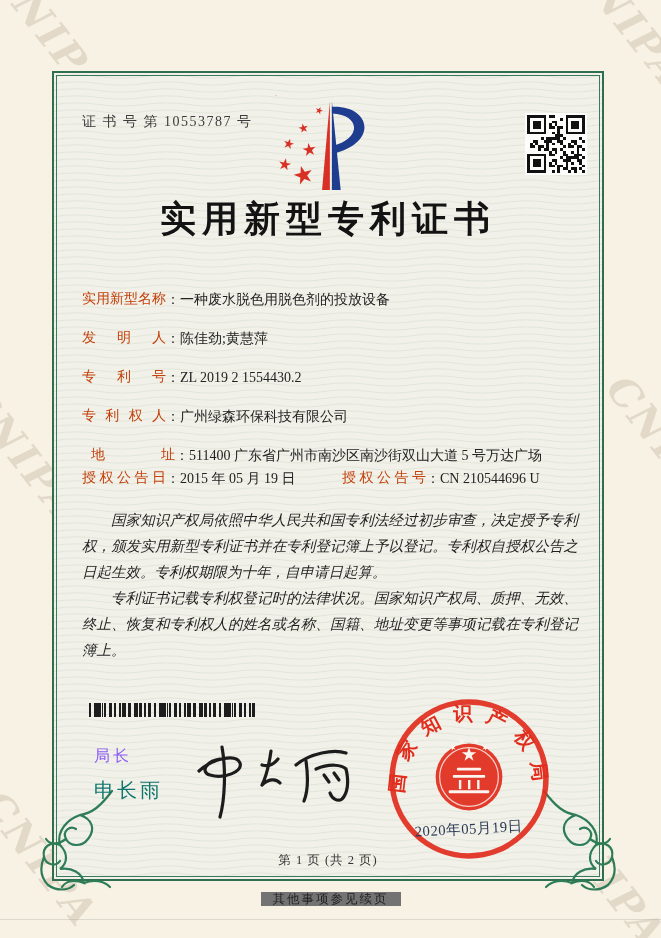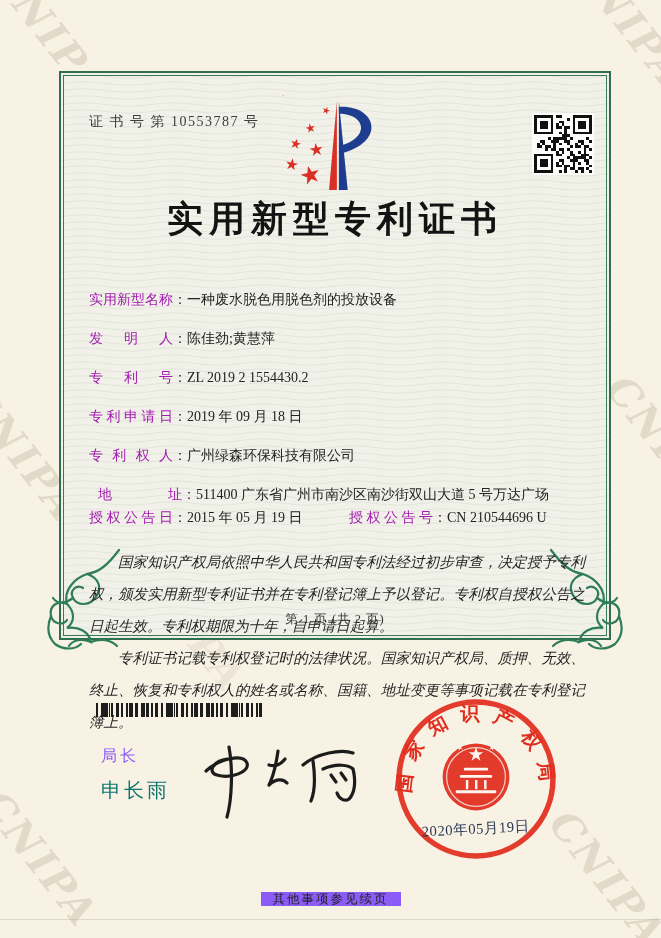--- a/index.html
+++ b/index.html
@@ -2,57 +2,57 @@
 <html><head>
 <meta charset="utf-8">
 <style>
   html,body{margin:0;padding:0;background:#e8e4da;}
   .page{position:relative;width:661px;height:938px;background:#f8f2e5;overflow:hidden;
         font-family:"Liberation Serif","DejaVu Serif",serif;color:#2b2b2b;}
   .wm{position:absolute;font-family:"DejaVu Serif","Liberation Serif",serif;
       font-style:italic;font-weight:bold;font-size:40px;letter-spacing:3px;
       color:rgba(168,146,118,.26);transform:rotate(52deg);white-space:nowrap;z-index:1;}
   .wm.faint{color:rgba(168,146,118,.15);}
-  .frame{position:absolute;left:59px;top:71px;width:552px;height:569px;box-sizing:border-box;
+  .frame{position:absolute;left:52px;top:71px;width:552px;height:810px;box-sizing:border-box;
          background:#f2f1e9;border:2.5px solid #2f6e4e;z-index:2;}
   .inner-line{position:absolute;inset:2px;border:1px solid #3a7a57;pointer-events:none;}
   .guilloche{position:absolute;inset:0;width:100%;height:100%;}
   .cert-no{position:absolute;left:28px;top:40px;font-size:14px;letter-spacing:1.5px;color:#3c3c3c;}
   .logo{position:absolute;left:221px;top:22px;}
   .qr{position:absolute;left:471px;top:40px;background:#fdfdfb;padding:2px;}
   .title{position:absolute;top:122px;left:0;width:100%;text-align:center;
          font-size:36px;font-weight:bold;letter-spacing:6px;color:#131313;}
   .fields{position:absolute;left:28px;right:24px;top:216px;font-size:14px;}
   .frow{margin-bottom:18px;line-height:21px;position:relative;}
   .frow.addr{margin-bottom:2px;margin-left:9px;}
   .flabel{display:inline-block;width:84px;text-align:justify;text-align-last:justify;
-          vertical-align:top;color:#a21caf;}
+          vertical-align:top;color:#c2410c;font-family:Liberation Mono, monospace;}
   .fvalue{color:#222;}
   .addr2{margin-left:98px;line-height:21px;}
   .g2{position:absolute;left:260px;top:0;}
-  .legal{margin-top:4px;text-align:justify;font-size:14.5px;line-height:32px;
+  .legal{margin-top:4px;text-align:justify;font-size:14.5px;line-height:26px;
          font-style:italic;color:#1f1f1f;}
   .legal p{margin:0;text-indent:2em;}
   .barcode{position:absolute;left:35px;top:630px;width:166px;height:14px;
     background-image:
       repeating-linear-gradient(90deg,#1d1d1d 0 2px,rgba(0,0,0,0) 2px 5px),
       repeating-linear-gradient(90deg,#1d1d1d 0 1px,rgba(0,0,0,0) 1px 7px,#1d1d1d 7px 10px,rgba(0,0,0,0) 10px 13px);}
   .sign-title{position:absolute;left:40px;top:673px;font-family:"Liberation Sans","DejaVu Sans",sans-serif;
               font-size:16px;letter-spacing:3px;color:#8b5cf6;}
   .sign-name{position:absolute;left:40px;top:704px;font-family:"Liberation Sans","DejaVu Sans",sans-serif;
              font-size:20px;letter-spacing:3px;color:#0f766e;}
   .signature{position:absolute;left:130px;top:656px;}
   .seal{position:absolute;left:332px;top:623px;}
   .page-num{position:absolute;bottom:10px;left:0;width:100%;text-align:center;
             font-size:12.5px;letter-spacing:1px;color:#333;}
   .flourish{position:absolute;bottom:-20px;}
   .flourish.fl{left:-16px;}
   .flourish.fr{right:-16px;transform:scaleX(-1);}
   .footer-note{position:absolute;top:889px;left:0;width:100%;text-align:center;z-index:3;}
-  .footer-note span{background:#8b5cf6;padding:0 12px;font-size:12.5px;letter-spacing:2px;color:#222;}
+  .footer-note span{background:#737373;padding:0 12px;font-size:12.5px;letter-spacing:2px;color:#222;}
   .edge-line{position:absolute;left:0;right:0;top:919px;height:1px;background:#dcd8cd;}
 </style>
 </head>
 <body>
 
 <div class="page">
 
   <div class="wm" style="left:-30px;top:8px">CNIPA</div>
   <div class="wm faint" style="left:108px;top:118px">CNIPA</div>
   <div class="wm" style="left:548px;top:-4px">CNIPA</div>
@@ -246,23 +246,20 @@
       <div class="frow">
         <span class="flabel">实用新型名称</span><span class="fcolon">：</span><span class="fvalue">一种废水脱色用脱色剂的投放设备</span>
       </div>
       <div class="frow">
         <span class="flabel">发明人</span><span class="fcolon">：</span><span class="fvalue">陈佳劲;黄慧萍</span>
       </div>
       <div class="frow">
         <span class="flabel">专利号</span><span class="fcolon">：</span><span class="fvalue">ZL 2019 2 1554430.2</span>
       </div>
       <div class="frow">
-        <span class="flabel">专利申请日</span><span class="fcolon">：</span><span class="fvalue">2019 年 09 月 18 日</span>
-      </div>
-      <div class="frow">
         <span class="flabel">专利权人</span><span class="fcolon">：</span><span class="fvalue">广州绿森环保科技有限公司</span>
       </div>
       <div class="frow addr">
         <span class="flabel">地址</span><span class="fcolon">：</span><span class="fvalue">511400 广东省广州市南沙区南沙街双山大道 5 号万达广场</span>
       </div>
       <div class="frow">
         <span class="flabel">授权公告日</span><span class="fcolon">：</span><span class="fvalue">2015 年 05 月 19 日</span>
         <span class="g2">
           <span class="flabel">授权公告号</span><span class="fcolon">：</span><span class="fvalue">CN 210544696 U</span>
         </span>

